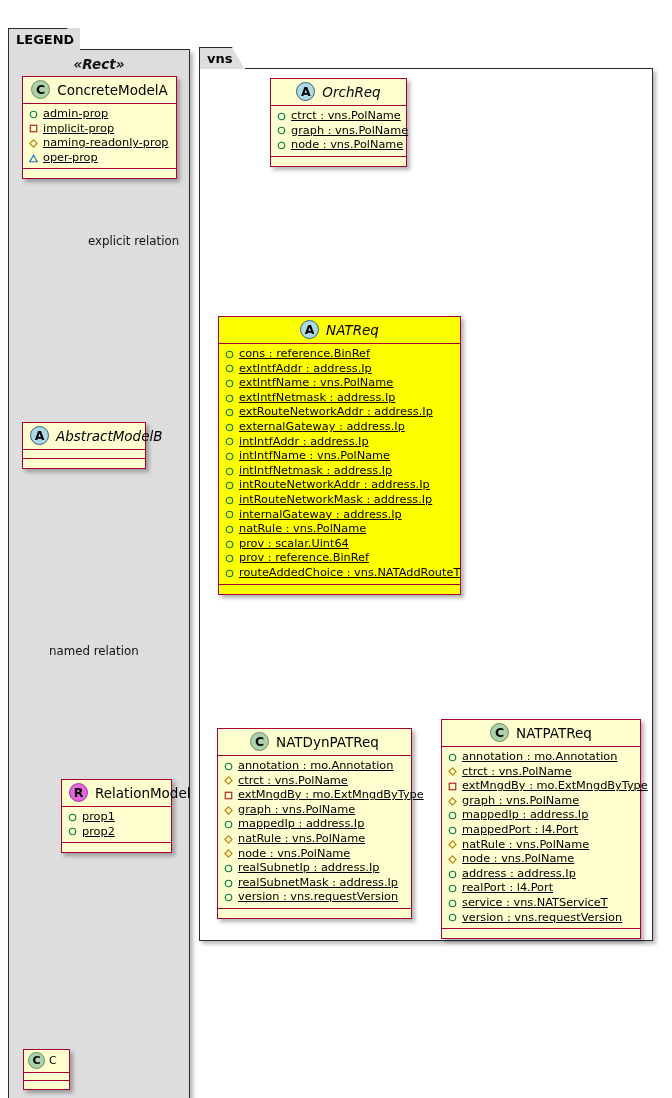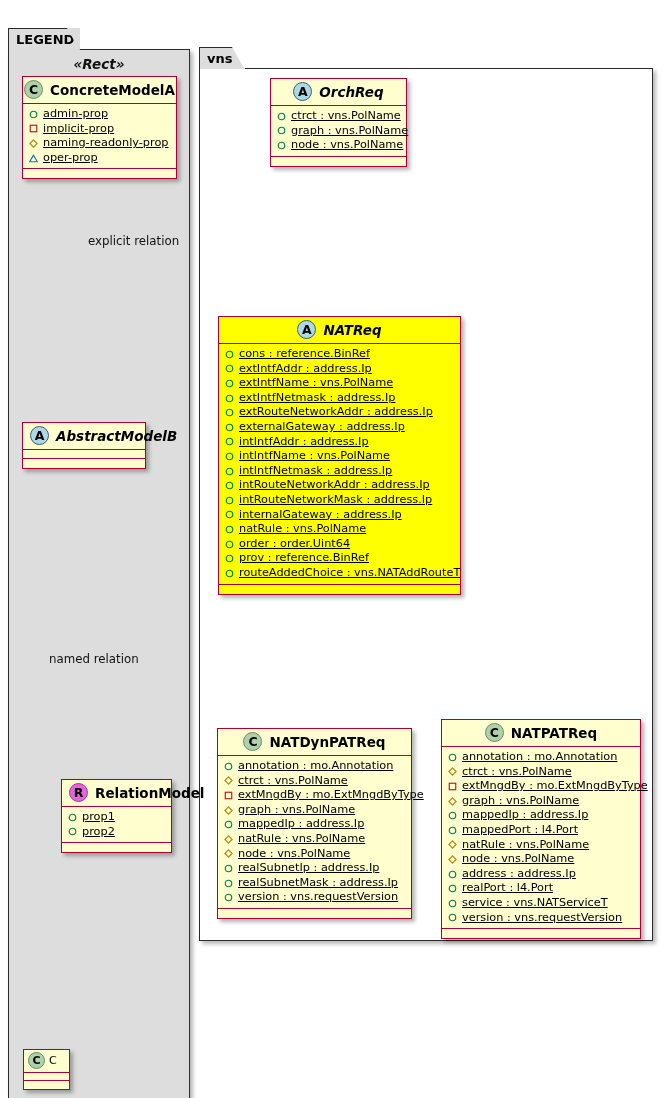--- a/index.html
+++ b/index.html
@@ -104,22 +104,22 @@
     display: flex;
     align-items: center;
     justify-content: center;
     gap: 7px;
   }
   .cls-head.left { justify-content: flex-start; }
   .cls-title {
     font-size: 13.5px;
     color: #000000;
   }
-  .cls-title.abstract { font-style: italic; font-weight: bold; }
-  .cls-title.concrete { font-weight: bold; }
+  .cls-title.abstract { font-style: italic; font-weight: normal; }
+  .cls-title.concrete { font-weight: normal; }
   .cls-title.small { font-size: 11px; }
 
   .badge {
     width: 19px;
     height: 19px;
     border-radius: 50%;
     display: inline-flex;
     align-items: center;
     justify-content: center;
     font-size: 12.5px;
@@ -246,21 +246,21 @@
 
   <div class="cls" style="left:22px; top:406px; width:124px;">
     <div class="cls-head left">
       <span class="badge badge-A">A</span>
       <span class="cls-title abstract">AbstractModelB</span>
     </div>
     <div class="cls-attrs" style="height:9px; padding:0;"></div>
     <div class="cls-methods"></div>
   </div>
 
-  <div class="edge-label" style="left:49px; top:628px;margin-top:8px;">named relation</div>
+  <div class="edge-label" style="left:49px; top:628px;">named relation</div>
 
   <div class="cls" style="left:61px; top:763px; width:111px;">
     <div class="cls-head left">
       <span class="badge badge-R">R</span>
       <span class="cls-title concrete">RelationModel</span>
     </div>
     <div class="cls-attrs">
       <div class="attr">
         <svg class="attr-ico" viewBox="0 0 10 10">
             <circle cx="5" cy="5" r="3.6" fill="none" stroke="#038048" stroke-width="1.3"></circle>
@@ -402,21 +402,21 @@
         <div class="attr">
           <svg class="attr-ico" viewBox="0 0 10 10">
             <circle cx="5" cy="5" r="3.6" fill="none" stroke="#038048" stroke-width="1.3"></circle>
           </svg>
           <span>natRule : vns.PolName</span>
         </div>
         <div class="attr">
           <svg class="attr-ico" viewBox="0 0 10 10">
             <circle cx="5" cy="5" r="3.6" fill="none" stroke="#038048" stroke-width="1.3"></circle>
           </svg>
-          <span>order : order.Uint64</span>
+          <span>prov : scalar.Uint64</span>
         </div>
         <div class="attr">
           <svg class="attr-ico" viewBox="0 0 10 10">
             <circle cx="5" cy="5" r="3.6" fill="none" stroke="#038048" stroke-width="1.3"></circle>
           </svg>
           <span>prov : reference.BinRef</span>
         </div>
         <div class="attr">
           <svg class="attr-ico" viewBox="0 0 10 10">
             <circle cx="5" cy="5" r="3.6" fill="none" stroke="#038048" stroke-width="1.3"></circle>

